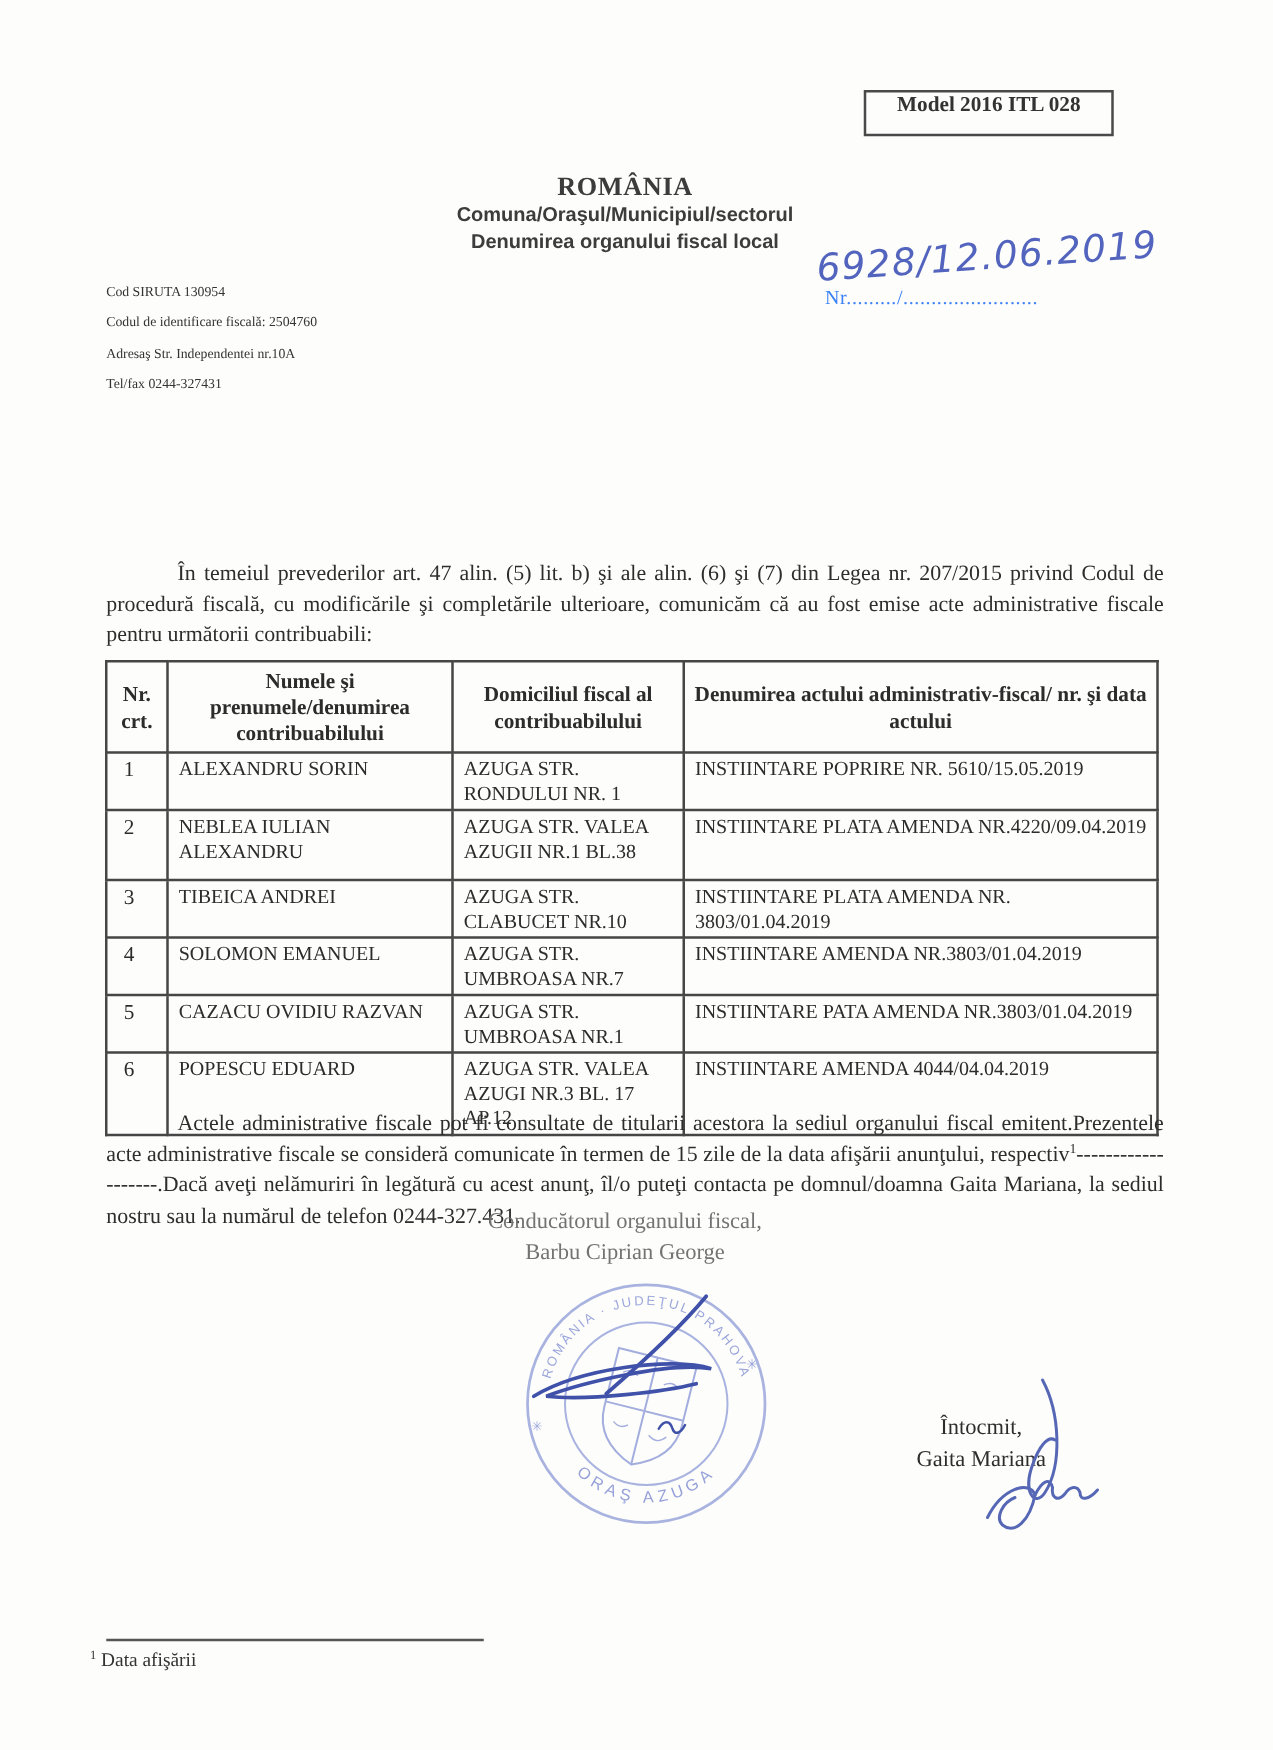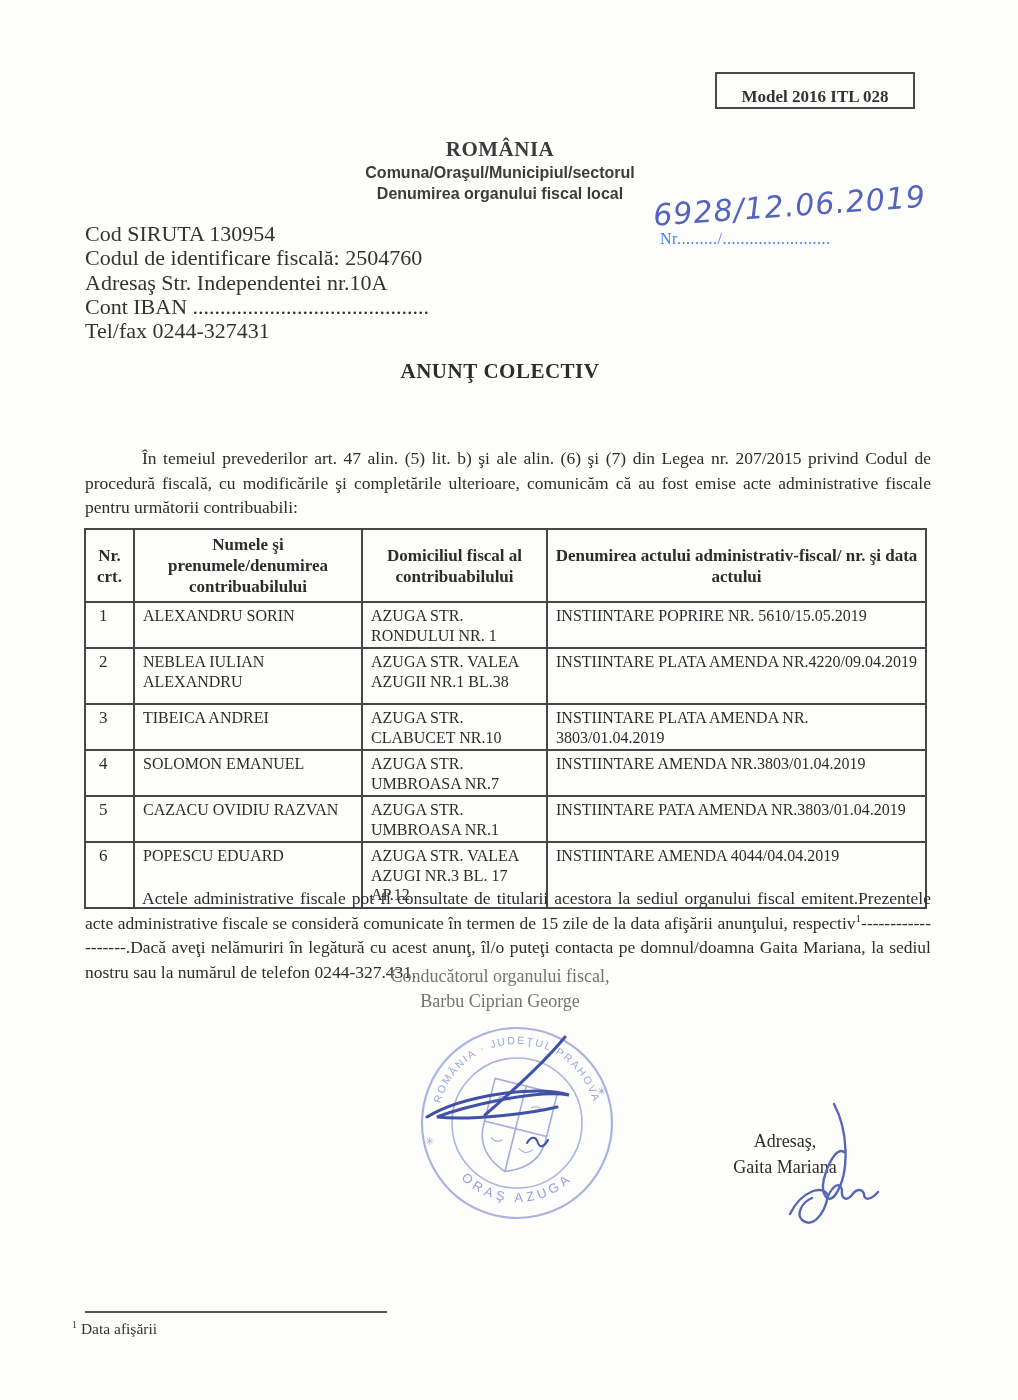--- a/index.html
+++ b/index.html
@@ -3,27 +3,27 @@
 <meta charset="utf-8">
 <style>
   html,body{margin:0;padding:0;background:#e8e8e8;}
   .page{
     position:relative;width:1018px;height:1400px;margin:0 auto;
     background:#fdfdfb;overflow:hidden;
     font-family:"Liberation Serif",serif;color:#2f2f2f;
   }
   .model-box{
     position:absolute;left:691px;top:72px;width:196px;height:33px;
-    border:2px solid #4a4a4a;display:flex;align-items:flex-end;justify-content:center;
-    font-family:"Liberation Serif",serif;font-weight:bold;font-size:17px;color:#333;margin-left:24px;
+    border:2px solid #4a4a4a;display:flex;align-items:flex-start;justify-content:center;
+    font-family:"Liberation Serif",serif;font-weight:bold;font-size:17px;color:#333;
   }
   .doc-header{position:absolute;left:0;top:137px;width:1000px;text-align:center;color:#3c3c3c;}
   .country{font-family:Liberation Serif, serif;font-weight:bold;font-size:21px;letter-spacing:.5px;}
   .hline{font-family:"Liberation Sans",sans-serif;font-weight:bold;font-size:16px;line-height:21px;}
-  .issuer{position:absolute;left:85px;top:222px;font-size:22px;line-height:24.3px;color:#333;white-space:nowrap;}
+  .issuer{position:absolute;left:85px;top:222px;font-size:11px;line-height:24.3px;color:#333;white-space:nowrap;}
   .pen-number{
     position:absolute;left:653px;top:188px;width:280px;
     font-family:"DejaVu Sans",sans-serif;font-style:italic;font-size:30px;
     color:#5264bd;transform:rotate(-4deg);letter-spacing:1px;
   }
   .reg-label{position:absolute;left:660px;top:230px;font-size:16px;color:#3b82f6;letter-spacing:.5px;}
   .doc-title{position:absolute;left:0;top:359px;width:1000px;text-align:center;color:#2d2d2d;}
   .t1{font-weight:bold;font-size:21px;letter-spacing:.5px;}
   .t2{font-weight:bold;font-size:19px;margin-top:6px;}
   .para{
@@ -64,29 +64,27 @@
   <div class="doc-header">
     <div class="country">ROMÂNIA</div>
     <div class="hline">Comuna/Oraşul/Municipiul/sectorul</div>
     <div class="hline">Denumirea organului fiscal local</div>
   </div>
 
   <div class="issuer">
     <div>Cod SIRUTA 130954</div>
     <div>Codul de identificare fiscală: 2504760</div>
     <div>Adresaş Str. Independentei nr.10A</div>
-    <div>Cont IBAN ...........................................</div>
     <div>Tel/fax 0244-327431</div>
   </div>
 
   <div class="pen-number">6928/12.06.2019</div>
   <div class="reg-label">Nr........./........................</div>
 
   <div class="doc-title">
-    <div class="t1">ANUNŢ COLECTIV</div>
   </div>
 
   <p class="para intro">În temeiul prevederilor art. 47 alin. (5) lit. b) şi ale alin. (6) şi (7) din Legea nr. 207/2015 privind Codul de procedură fiscală, cu modificările şi completările ulterioare, comunicăm că au fost emise acte administrative fiscale pentru următorii contribuabili:</p>
 
   <table class="acts">
     <colgroup>
       <col style="width:49px">
         <col style="width:228px">
         <col style="width:185px">
         <col style="width:379px">
@@ -169,21 +167,21 @@
       <path d="M 80,90 q 6,-5 12,0 M 114,92 q 6,-5 12,0 M 82,130 q 6,5 12,0 M 112,134 q 8,6 14,-2" stroke-width="1.1"></path>
     </g>
     <g stroke="#3f51a8" fill="none" stroke-width="3" stroke-linecap="round">
       <path d="M 152,24 C 134,46 102,76 72,102"></path>
       <path d="M 14,104 C 50,82 124,72 156,82 C 122,76 50,94 24,104 C 58,108 120,100 144,94"></path>
       <path d="M 114,130 c 4,-7 9,-7 11,0 c 2,6 7,3 10,-3" stroke-width="2"></path>
     </g>
   </svg>
 
   <div class="sign-right">
-    <div>Adresaş,</div>
+    <div>Întocmit,</div>
     <div>Gaita Mariana</div>
   </div>
 
   <svg class="sig-right-svg" viewBox="0 0 152 142">
     <g stroke="#5668b5" fill="none" stroke-width="2.4" stroke-linecap="round">
       <path d="M 66,6 C 80,32 82,74 68,96 C 60,108 50,96 58,74 C 63,60 70,50 76,54"></path>
       <path d="M 22,116 C 34,92 56,86 60,98 C 56,118 44,130 34,122 C 28,116 34,104 44,100"></path>
       <path d="M 60,98 C 66,86 72,84 74,92 C 73,100 78,104 84,97 C 88,91 94,90 96,96 C 96,103 103,102 110,94"></path>
     </g>
   </svg>

